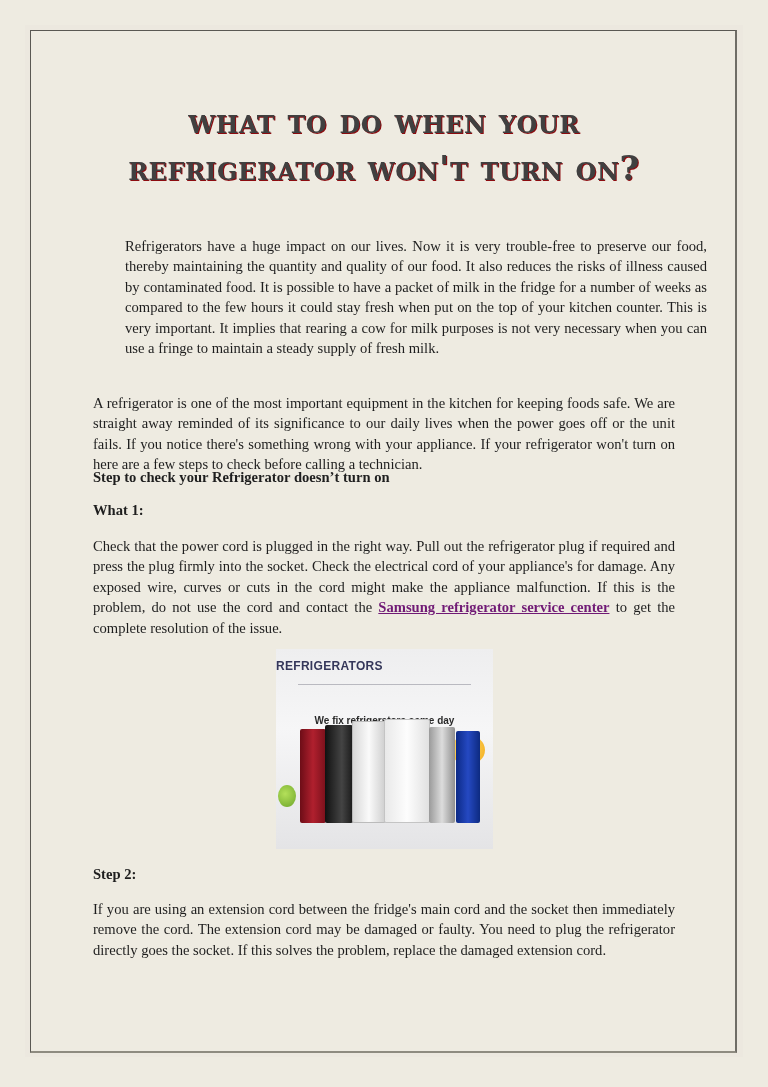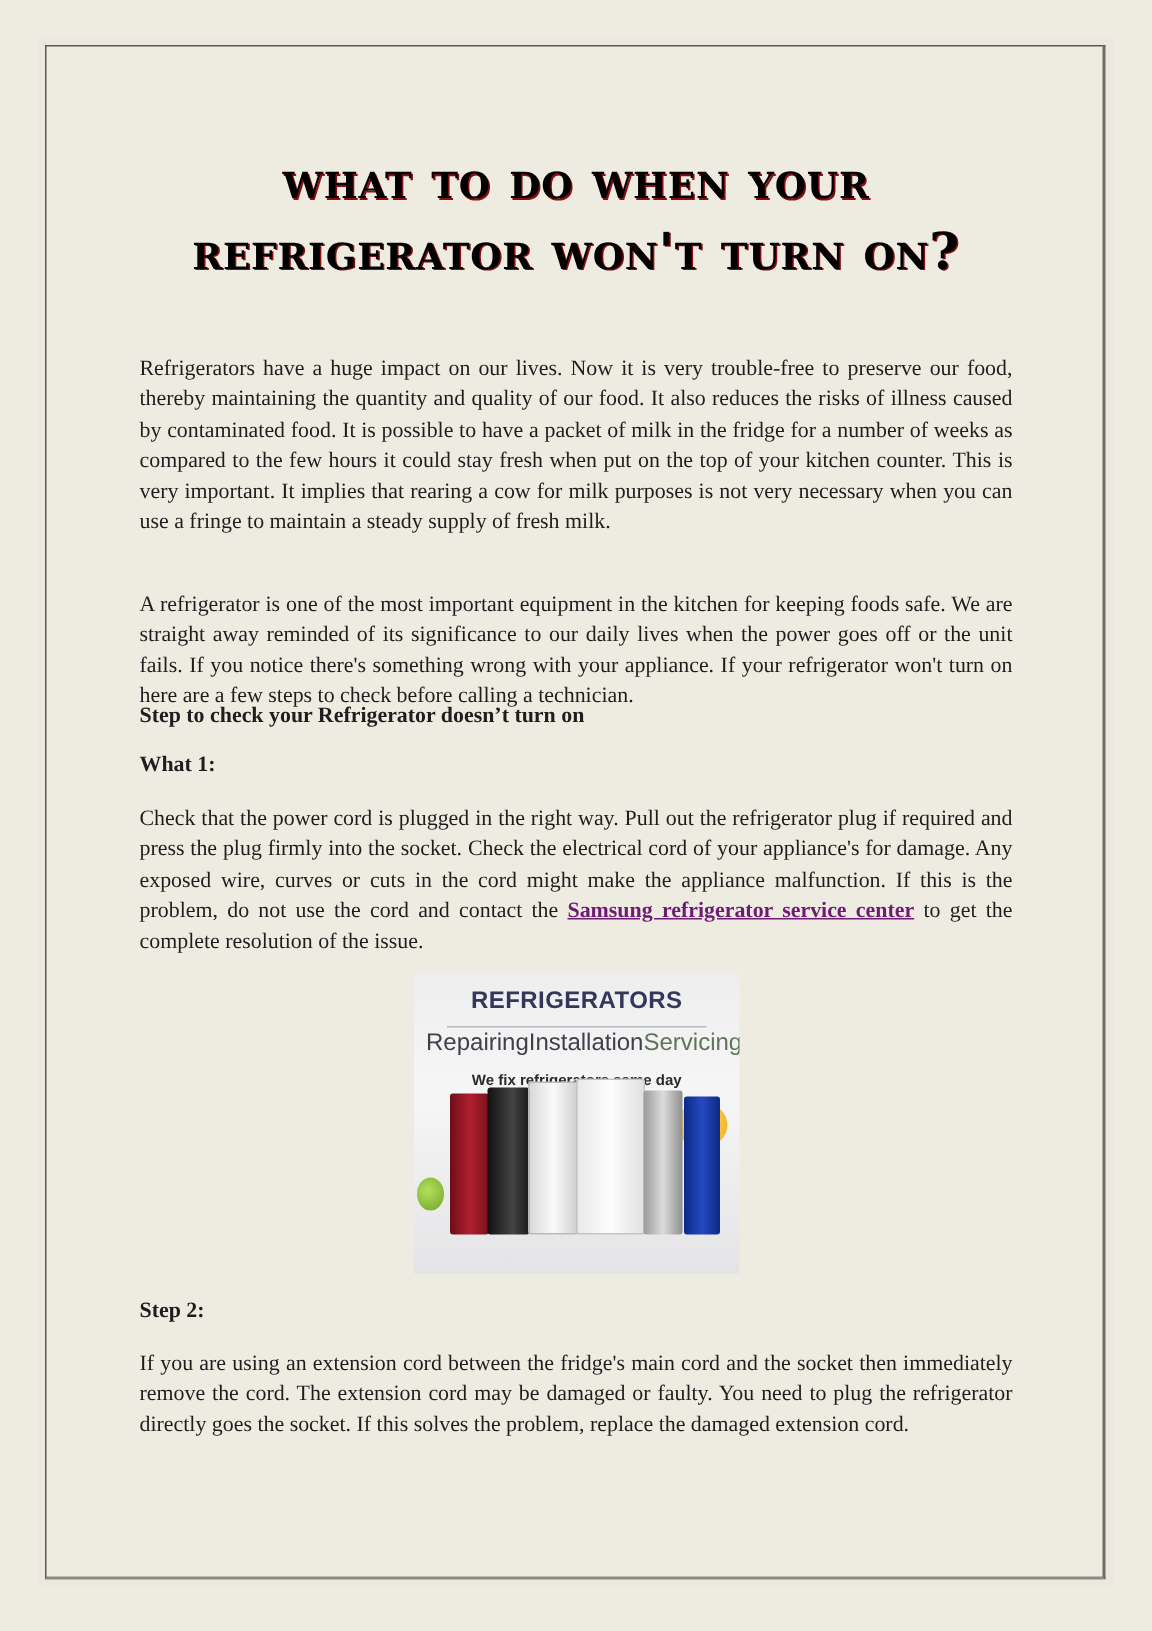--- a/index.html
+++ b/index.html
@@ -11,84 +11,79 @@
     position:absolute; left:30px; top:30px; width:707px; height:1023px;
     border:1px solid #5a5853; border-right:2px solid #6f6d66; border-bottom:2px solid #8e8b80;
     box-sizing:border-box; background:#eeebe1;
   }
   .page-outer {
     position:absolute; left:25px; top:25px; width:718px; height:1032px;
     background:#ece8df;
   }
   .title {
     position:absolute; left:0; width:768px; text-align:center;
-    color:#000000; font-family:"DejaVu Serif", serif; font-weight:bold;
+    color:#404040; font-family:"DejaVu Serif", serif; font-weight:bold;
     font-variant:small-caps; letter-spacing:0.5px; text-transform:lowercase;
     text-shadow:1px 1px 0 #8c0c10;
   }
   .title .t { font-size:34px; line-height:46px; font-variant:small-caps; }
   .title-line1 { top:98px; }
   .title-line2 { top:145px; }
   .body-text {
     position:absolute; left:93px; width:582px;
     font-size:14.6px; line-height:20.4px; text-align:justify;
   }
   .body-text p { margin:0; }
   .bold { font-weight:bold; }
   a.link { color:#701a75; font-weight:bold; text-decoration:underline; }
   .ad {
     position:absolute; left:276px; top:649px; width:217px; height:200px;
     background:linear-gradient(#eeeeef, #f6f6f7 40%, #e4e4e6);
     overflow:hidden; font-family:"Liberation Sans", "DejaVu Sans", sans-serif;
   }
-  .ad .h1 { position:absolute; top:10px; width:100%; text-align:center; color:#35375a; font-size:16px; font-weight:bold; letter-spacing:0.3px; }
+  .ad .h1 { position:absolute; top:10px; width:100%; text-align:left; color:#35375a; font-size:12px; font-weight:bold; letter-spacing:0.3px; }
   .ad .rule { position:absolute; left:22px; right:22px; top:35px; height:1px; background:#b9b9c0; }
   .ad .svc { position:absolute; top:38px; width:100%; display:flex; justify-content:space-between; padding:0 8px; box-sizing:border-box; font-size:16px; color:#3f414a; }
   .ad .svc span:last-child { color:#5f7459; }
   .ad .tag { position:absolute; top:66px; width:100%; text-align:center; font-size:10px; font-weight:bold; color:#2a2a2a; }
   .fridge { position:absolute; bottom:26px; border-radius:2px; }
   .phone { position:absolute; bottom:2px; width:100%; text-align:center; font-family:"Liberation Serif", serif; font-size:24px; color:#9c1b1b; font-weight:bold; letter-spacing:-0.5px; }
 </style>
 </head>
 <body>
 
 <div class="page-outer"></div>
 <div class="page-frame"></div>
 
 <div class="title title-line1">
   <span class="t">What to do when your</span>
 </div>
 <div class="title title-line2">
   <span class="t">Refrigerator won't turn on?</span>
 </div>
 
-<div class="body-text" style="top:236px;">
+<div class="body-text" style="top:236px;margin-left:32px;">
   <p>Refrigerators have a huge impact on our lives. Now it is very trouble-free to preserve our food, thereby maintaining the quantity and quality of our food. It also reduces the risks of illness caused by contaminated food. It is possible to have a packet of milk in the fridge for a number of weeks as compared to the few hours it could stay fresh when put on the top of your kitchen counter. This is very important. It implies that rearing a cow for milk purposes is not very necessary when you can use a fringe to maintain a steady supply of fresh milk.</p>
 </div>
 
 <div class="body-text" style="top:377px;margin-top:16px;">
   <p>A refrigerator is one of the most important equipment in the kitchen for keeping foods safe. We are straight away reminded of its significance to our daily lives when the power goes off or the unit fails. If you notice there's something wrong with your appliance. If your refrigerator won't turn on here are a few steps to check before calling a technician.</p>
 </div>
 
 <div class="body-text bold" style="top:467px;">Step to check your Refrigerator doesn’t turn on</div>
 
 <div class="body-text bold" style="top:500px;">What 1:</div>
 
 <div class="body-text" style="top:536px;">
   <p><span>Check that the power cord is plugged in the right way. Pull out the refrigerator plug if required and press the plug firmly into the socket. Check the electrical cord of your appliance's for damage. Any exposed wire, curves or cuts in the cord might make the appliance malfunction. If this is the problem, do not use the cord and contact the </span><a class="link" href="#">Samsung refrigerator service center</a><span> to get the complete resolution of the issue.</span></p>
 </div>
 
 <div class="ad">
   <div class="h1">REFRIGERATORS</div>
   <div class="rule"></div>
-  <div class="svc">
-    <span>Repairing</span>
-    <span>Installation</span>
-    <span>Servicing</span>
-  </div>
   <div class="tag">We fix refrigerators same day</div>
 
   <div style="position:absolute;left:2px;bottom:42px;width:18px;height:22px;border-radius:50%;background:radial-gradient(circle at 40% 40%,#b4e05a,#6da52a);"></div>
   <div style="position:absolute;right:8px;top:86px;width:34px;height:30px;border-radius:50%;background:radial-gradient(circle at 40% 40%,#ffe27a,#f3a914);"></div>
   <div class="fridge" style="left:24px;width:26px;height:94px;background:linear-gradient(90deg,#6d0d17,#b0202e,#7a101b);"></div>
   <div class="fridge" style="left:49px;width:28px;height:98px;background:linear-gradient(90deg,#111,#444 60%,#1a1a1a);"></div>
   <div class="fridge" style="left:76px;width:32px;height:100px;background:linear-gradient(90deg,#d8d8d8,#fafafa,#cfcfcf);border:1px solid #bbb;"></div>
   <div class="fridge" style="left:108px;width:44px;height:102px;background:linear-gradient(90deg,#e9e9e9,#fdfdfd,#e1e1e1);border:1px solid #c4c4c4;"></div>
   <div class="fridge" style="left:153px;width:26px;height:96px;background:linear-gradient(90deg,#9a9a9a,#dcdcdc,#8f8f8f);"></div>
   <div class="fridge" style="left:180px;width:24px;height:92px;background:linear-gradient(90deg,#0c2a86,#2549c2,#0d2a80);"></div>

